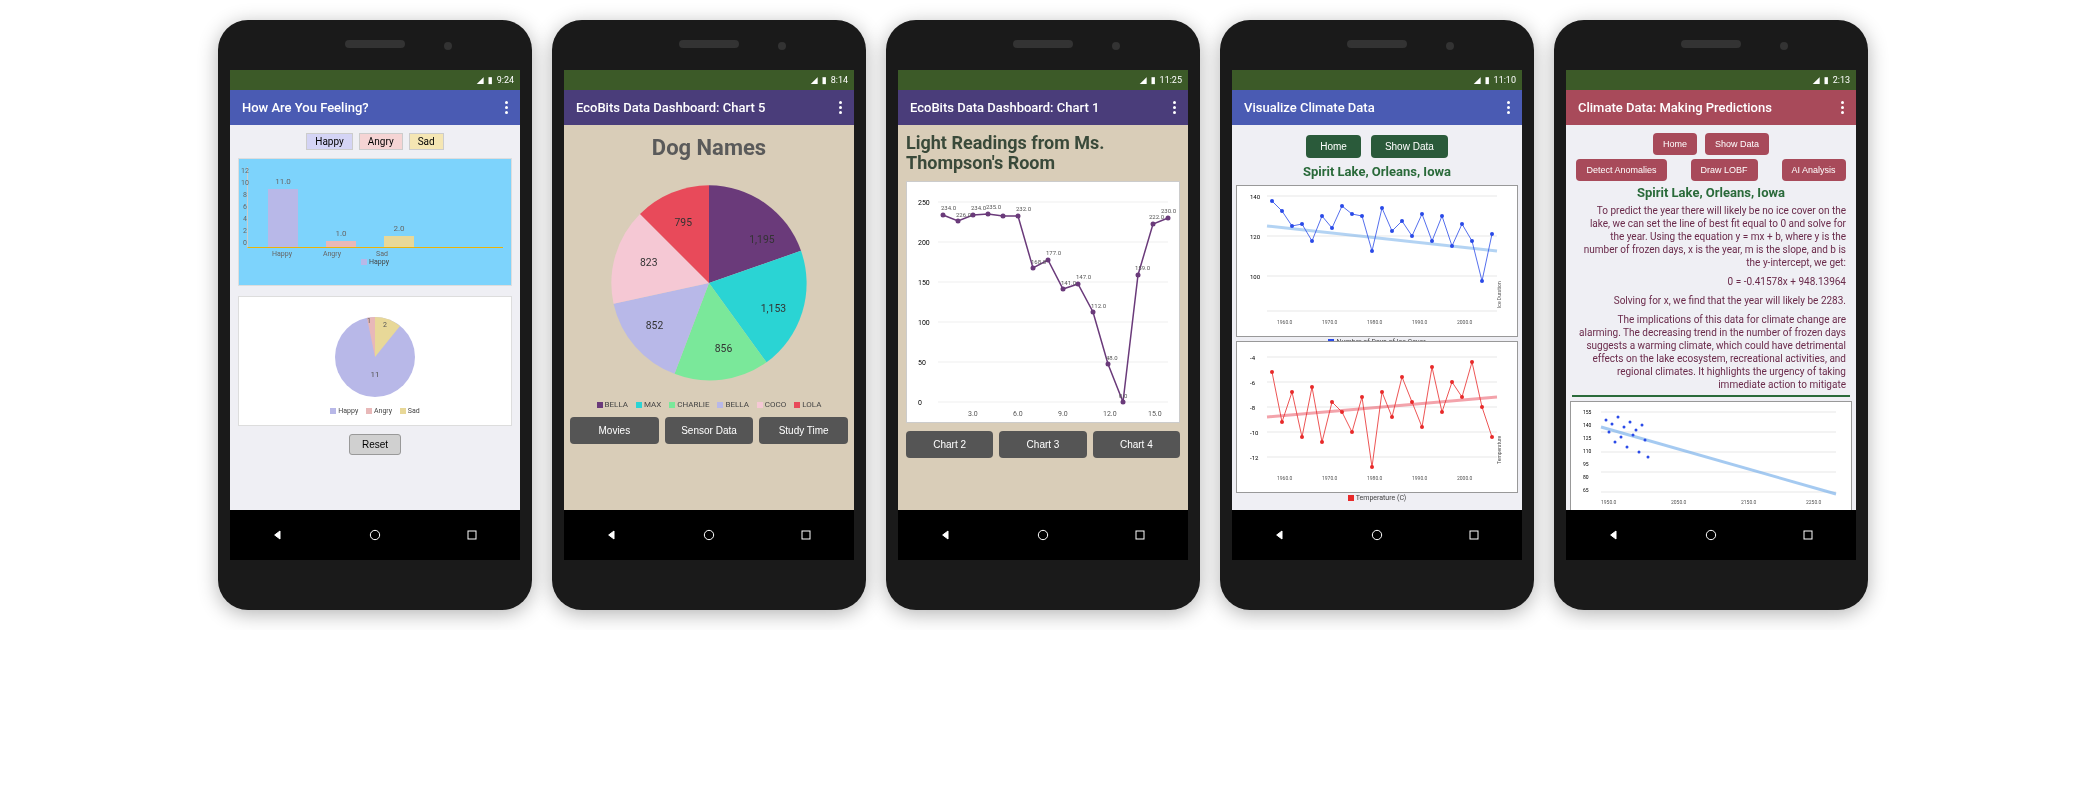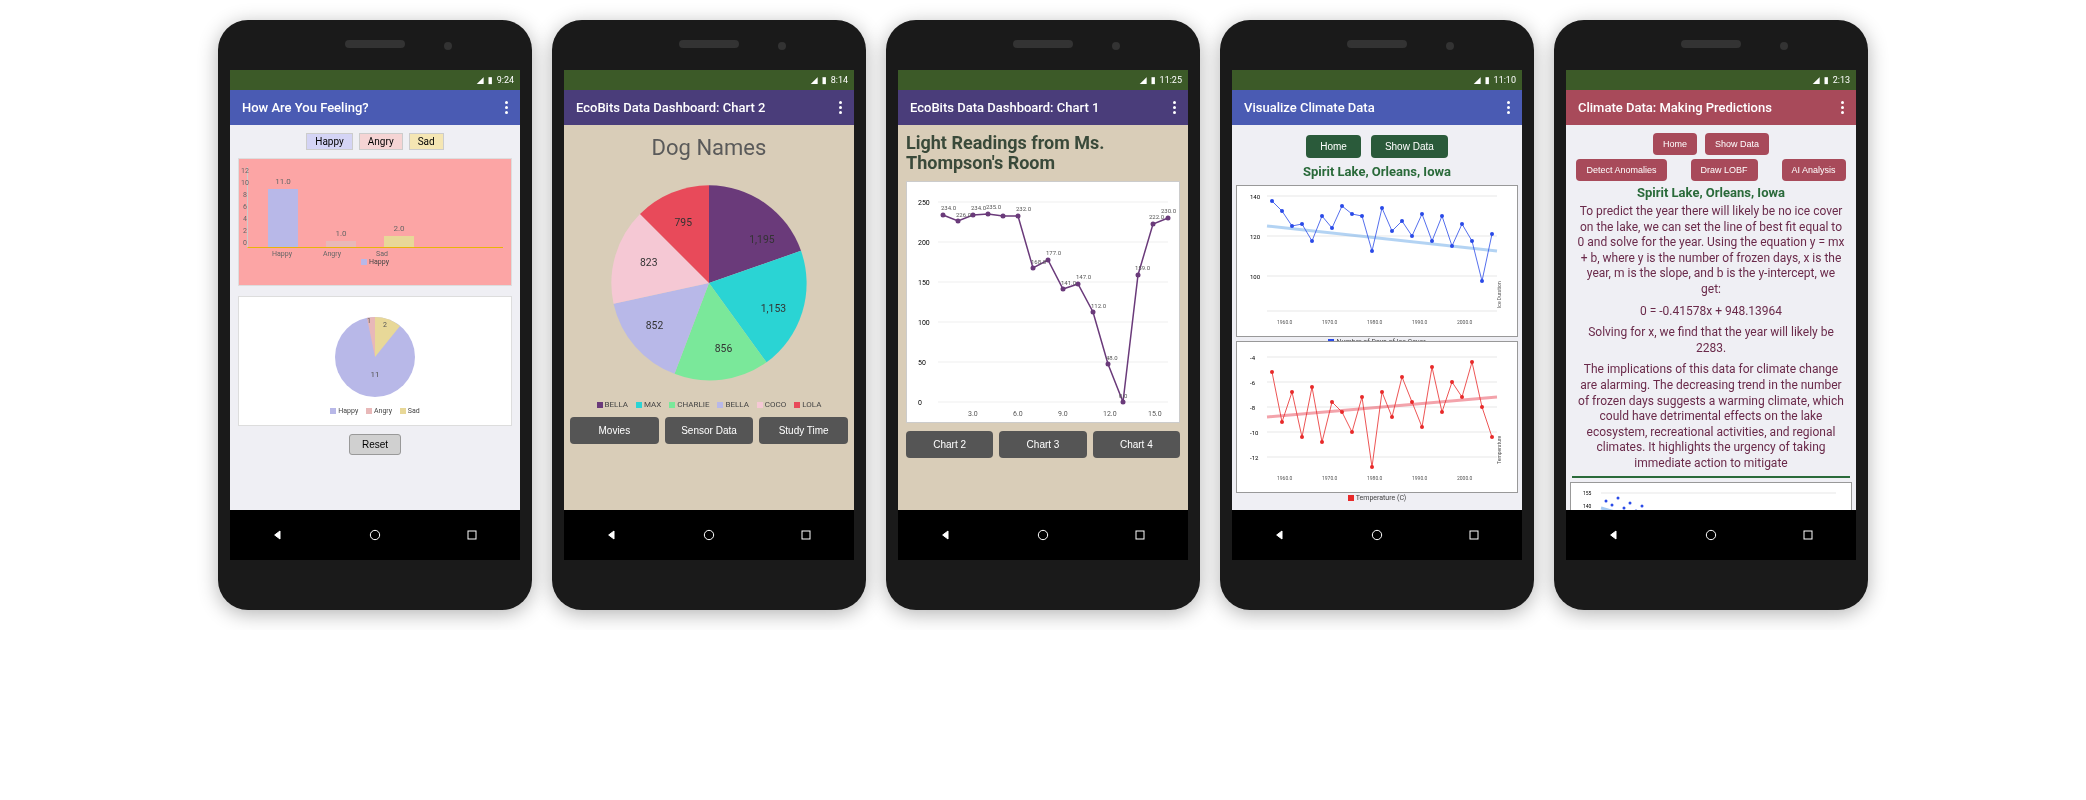--- a/index.html
+++ b/index.html
@@ -18,47 +18,47 @@
 .content{flex:1;overflow:hidden;font-size:9px}
 .nav-bar{background:#000;display:flex;justify-content:space-around;align-items:center;padding:10px 0;height:30px}
 .nav-icon{width:16px;height:16px;stroke:#fff;fill:none;stroke-width:1.5}
 
 .p1-content{background:#efeff4;padding:8px;text-align:center}
 .legend-row{display:flex;gap:6px;justify-content:center;margin-bottom:8px}
 .legend-box{padding:2px 8px;font-size:10px;border:1px solid #ccc}
 .lb-happy{background:#d4d4f5}
 .lb-angry{background:#f5d4d4}
 .lb-sad{background:#f5e6b3}
-.bar-chart{background:#fca5a5;border:1px solid #ddd;padding:8px;margin-bottom:10px;position:relative;height:110px}
+.bar-chart{background:#7dd3fc;border:1px solid #ddd;padding:8px;margin-bottom:10px;position:relative;height:110px}
 .bar-area{display:flex;align-items:flex-end;height:80px;gap:28px;padding-left:20px;border-left:1px solid #ccc;border-bottom:1px solid #eab308}
 .bar{width:30px;position:relative}
 .bar-val{position:absolute;top:-12px;width:100%;text-align:center;font-size:8px;color:#666}
 .y-ticks{position:absolute;left:2px;top:8px;height:80px;display:flex;flex-direction:column;justify-content:space-between;font-size:7px;color:#666}
 .x-labels{display:flex;gap:20px;padding-left:20px;font-size:7px;color:#666;margin-top:2px}
 .x-labels span{width:30px}
 .pie-chart{background:#fff;border:1px solid #ddd;padding:10px;margin-bottom:8px}
 .btn{background:#d0d0d0;border:1px solid #999;border-radius:3px;padding:4px 12px;font-size:10px;cursor:pointer}
 
 .p2-content{background:#d9cdb8;padding:6px;text-align:center;height:100%}
-.p2-title{font-size:22px;color:#5a5a5a;font-weight:normal;margin:4px 0 8px}
+.p2-title{font-size:22px;color:#5a5a5a;font-weight:bold;margin:4px 0 8px}
 .btn-row{display:flex;gap:6px;justify-content:center;margin-top:8px}
 .btn-dark{background:#555;color:#fff;border:none;border-radius:4px;padding:8px 10px;font-size:10px;cursor:pointer;flex:1}
 
 .p3-content{background:#d9cdb8;padding:4px;height:100%}
 .p3-title{font-size:18px;color:#3a4a3a;font-weight:bold;padding:4px;line-height:1.1}
 .line-chart{background:#fff;border:1px solid #ccc;height:240px;position:relative;margin:4px}
 
 .p4-content{background:#efeff4;padding:4px;height:100%}
 .btn-green{background:#2a5a3a;color:#fff;border:none;border-radius:4px;padding:6px 14px;font-size:10px;cursor:pointer}
 .p4-title{font-size:13px;color:#2a6a3a;font-weight:bold;text-align:center;margin:6px 0}
 .climate-chart{background:#fff;border:1px solid #999;height:150px;position:relative;margin-bottom:4px}
 
 .p5-content{background:#efeff4;padding:4px;height:100%;font-size:8px}
 .btn-maroon{background:#a84a5a;color:#fff;border:none;border-radius:4px;padding:6px 10px;font-size:9px;cursor:pointer}
-.p5-text{color:#6a2a4a;font-size:12px;line-height:1.3;padding:0 6px;text-align:center}
+.p5-text{color:#6a2a4a;font-size:10px;line-height:1.3;padding:0 6px;text-align:right}
 .p5-title{font-size:13px;color:#2a6a3a;font-weight:bold;text-align:center;margin:4px 0}
 .stats-row{display:flex;justify-content:space-around;font-size:8px;color:#2a4aaa;font-weight:bold;margin-top:2px}
 .mini-legend{font-size:7px;text-align:center;color:#444}
 .sq{display:inline-block;width:6px;height:6px;margin-right:2px;vertical-align:middle}
 </style>
 </head>
 <body>
 
 <div class="phone">
 <div class="screen">
@@ -141,21 +141,21 @@
 </div>
 
 <div class="phone">
 <div class="screen">
 <div class="status-bar">
         <span>◢</span>
         <span>▮</span>
         <span>8:14</span>
       </div>
 <div class="app-bar purple">
-  <span>EcoBits Data Dashboard: Chart 2</span>
+  <span>EcoBits Data Dashboard: Chart 5</span>
   <div class="menu-dots">
           <span></span>
           <span></span>
           <span></span>
         </div>
 </div>
 <div class="content p2-content">
   <div class="p2-title">Dog Names</div>
   <svg width="230" height="230" viewBox="0 0 200 200">
     <g transform="translate(100,100)">

